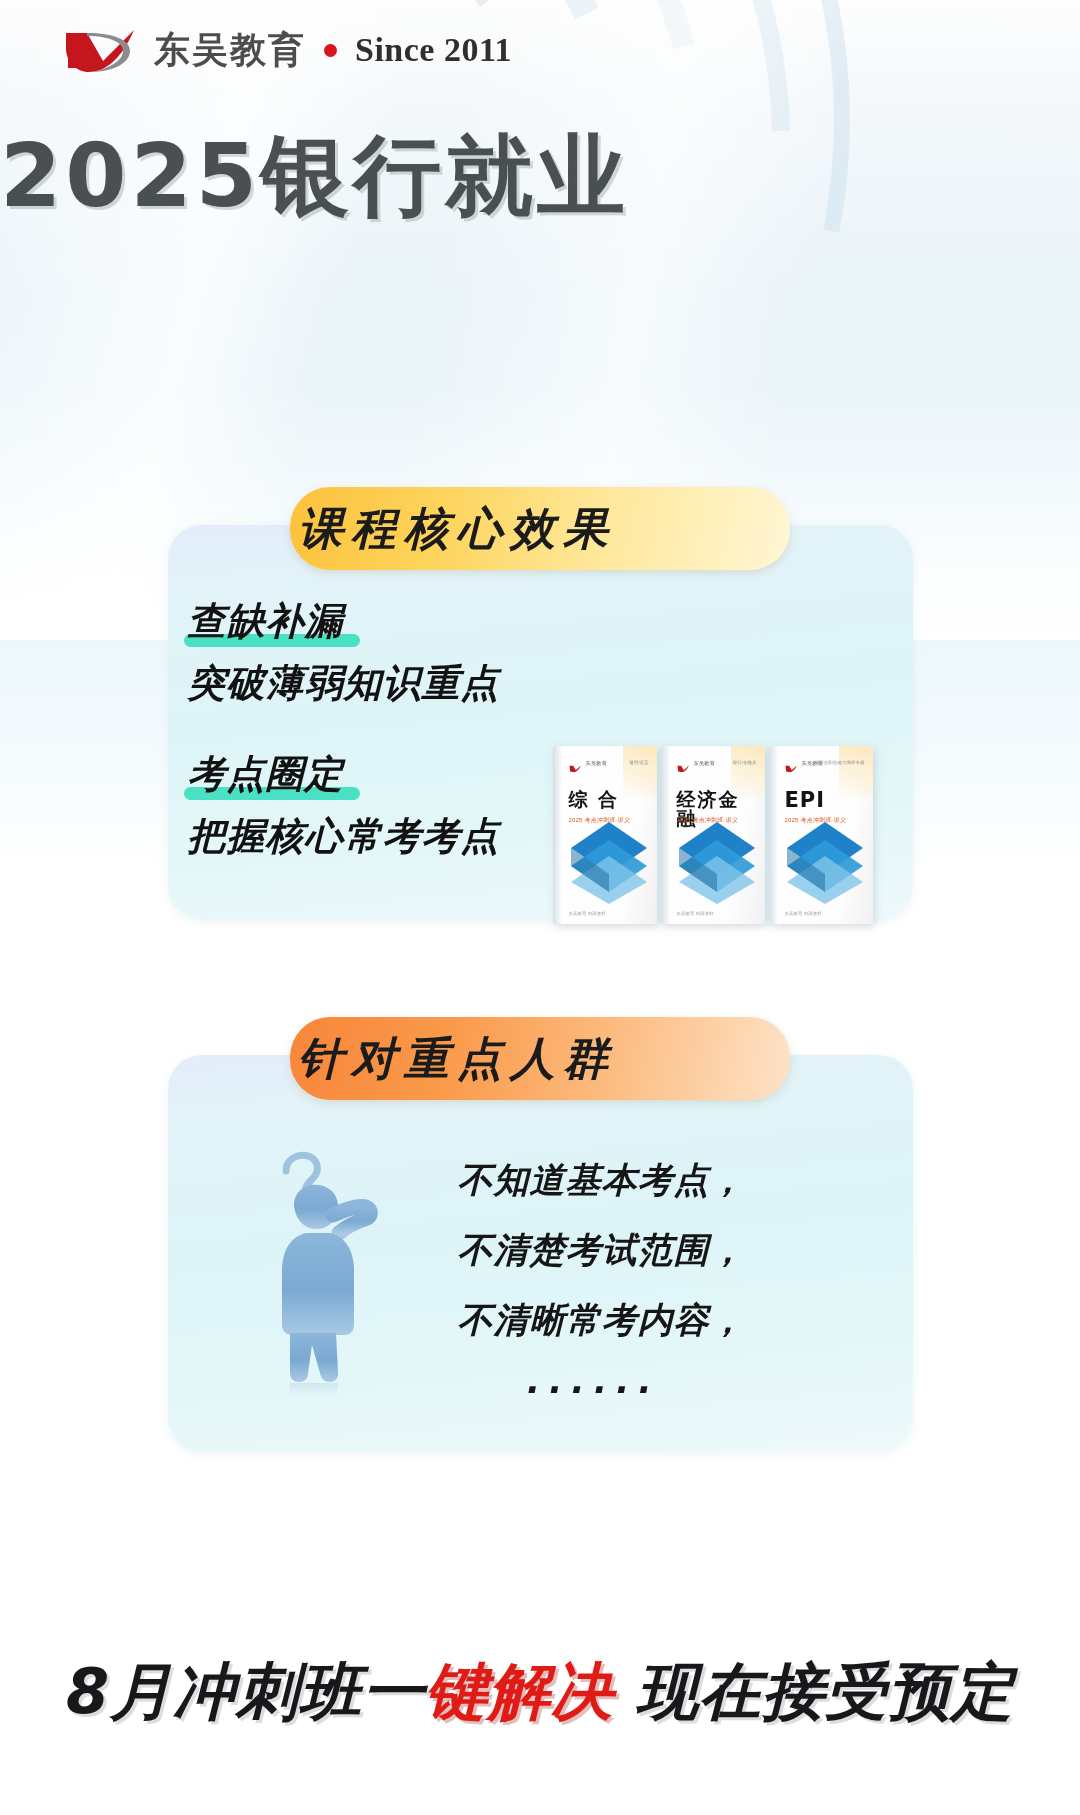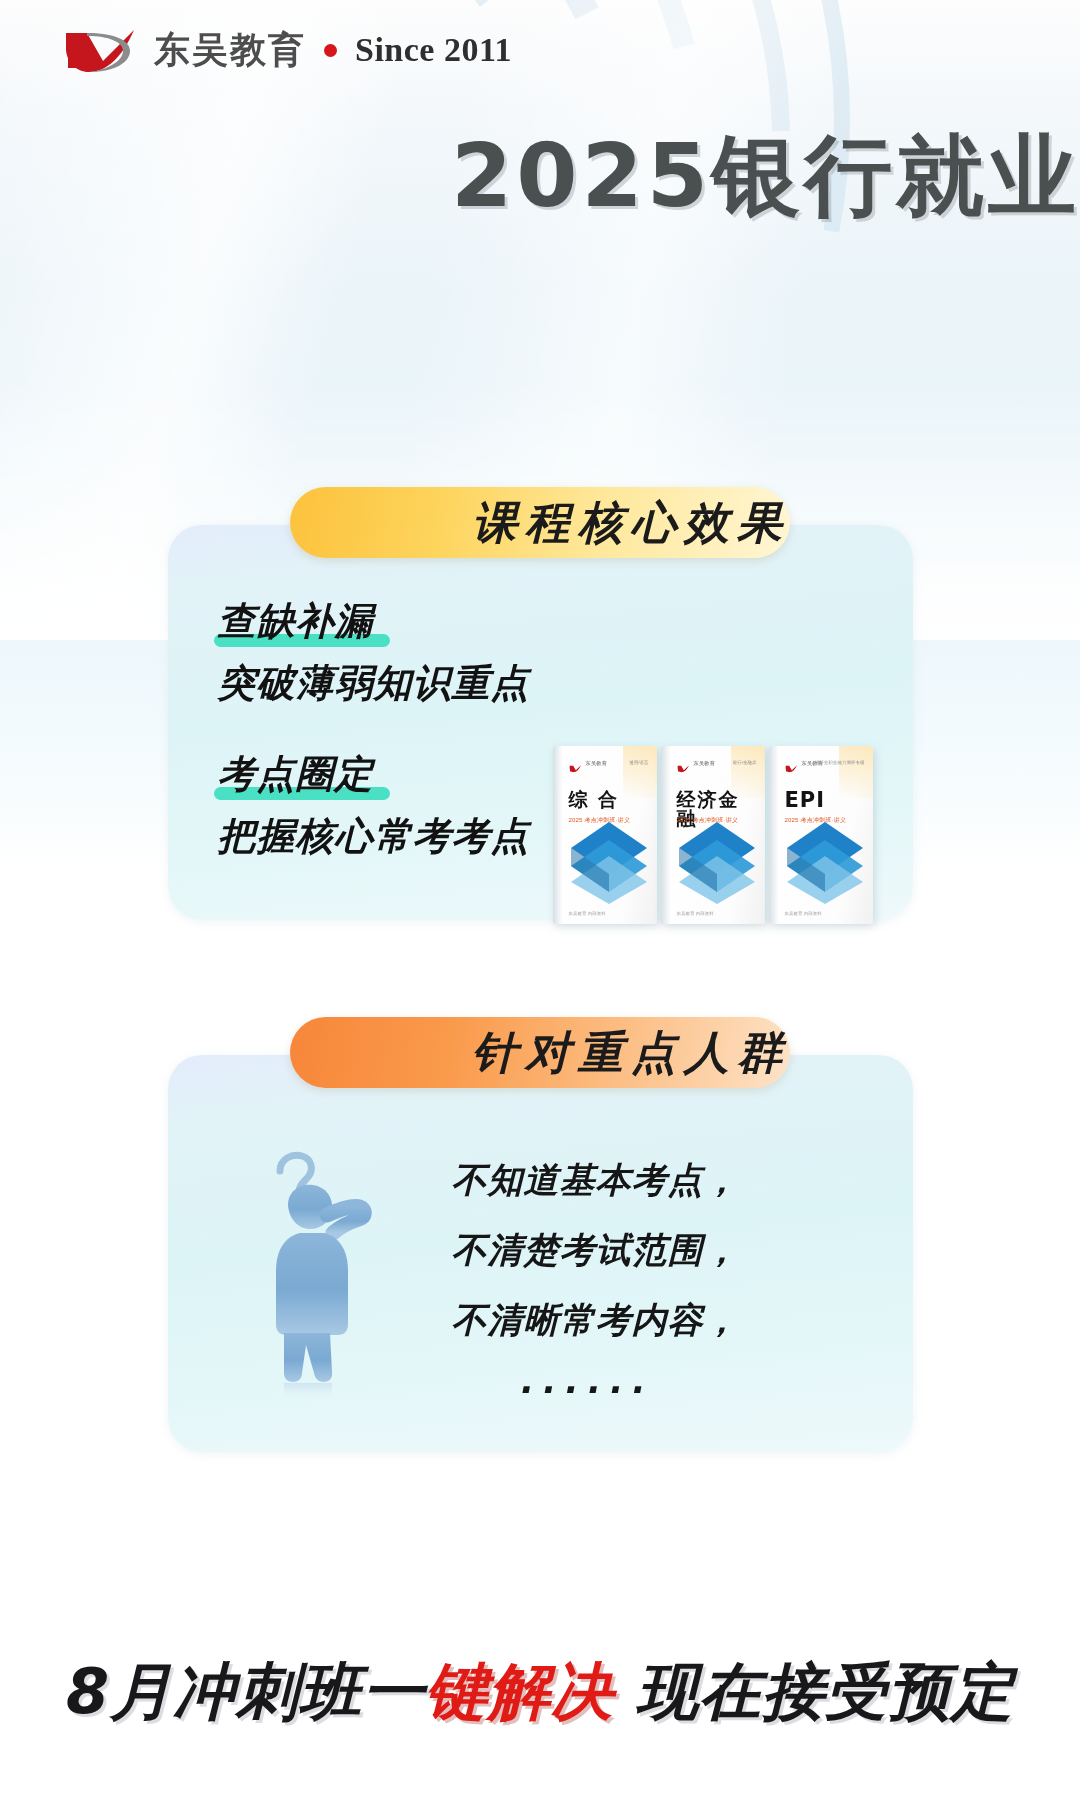--- a/index.html
+++ b/index.html
@@ -73,21 +73,21 @@
   .logo-since {
     font-family:"Liberation Serif","DejaVu Serif",serif;
     font-size:34px;
     font-weight:700;
     color:#2f2f2f;
     letter-spacing:.5px;
     line-height:1;
   }
 
   
-  .headline { position:absolute; left:0; top:130px; width:1080px; text-align:right; z-index:5; }
+  .headline { position:absolute; left:0; top:130px; width:1080px; text-align:left; z-index:5; }
 
   .headline-top {
     font-family:"DejaVu Sans","Liberation Sans",sans-serif;
     font-size:88px;
     font-weight:800;
     color:#4a4f4f;
     letter-spacing:4px;
     line-height:1.05;
     text-shadow:3px 3px 0 rgba(120,130,138,.30);
   }
@@ -113,45 +113,45 @@
     background:linear-gradient(175deg,#e3ecfb 0%,#e2f3f8 14%,#ddf4f7 45%,#e4f7f8 75%,#eef9fb 100%);
     box-shadow:0 2px 10px rgba(150,180,200,.16);
   }
 
   .badge {
     position:absolute;
     top:-38px;
     left:50%;
     transform:translateX(-50%);
     width:500px;
-    height:71px;
+    height:83px;
     border-radius:40px;
     display:flex;
     align-items:center;
-    justify-content:flex-end;
+    justify-content:flex-start;
     z-index:3;
     box-shadow:0 3px 9px rgba(160,140,90,.22);
   }
   .badge-yellow { background:linear-gradient(100deg,#fcc23c 0%,#fdd45c 30%,#ffe89b 62%,#fff6d4 100%); }
   .badge-orange { background:linear-gradient(100deg,#f7863a 0%,#fa9a4b 32%,#fcbe84 66%,#fde3c8 100%); }
   .badge-text {
     font-family:"DejaVu Sans","Liberation Sans",sans-serif;
     font-size:45px;
     font-weight:800;
     font-style:italic;
     color:#1b1b1b;
     letter-spacing:8px;
     padding-left:8px;
     line-height:1;
   }
 
   
   #effects-card { padding:74px 0 40px 0; min-height:395px; }
 
-  .effect-group { margin-left:50px; }
+  .effect-group { margin-left:20px; }
   .effect-group + .effect-group { margin-top:46px; }
 
   .effect-head {
     position:relative;
     display:inline-block;
     font-family:"DejaVu Sans","Liberation Sans",sans-serif;
     font-size:38px;
     font-weight:800;
     font-style:italic;
     color:#121212;
@@ -222,21 +222,21 @@
   }
   .bk-title.latin { font-size:21px; letter-spacing:1px; }
   .bk-sub {
     position:absolute; left:16px; top:70px; right:6px;
     font-size:6px; color:#e0541d; letter-spacing:.2px; white-space:nowrap; z-index:2;
   }
   .bk-art { position:absolute; left:8px; right:0; bottom:20px; height:88px; z-index:1; }
   .bk-foot { position:absolute; left:16px; bottom:8px; right:6px; font-size:4.4px; color:#9a9a9a; letter-spacing:.1px; white-space:nowrap; z-index:2; }
 
   
-  #audience-card { padding:84px 0 44px 2px; min-height:345px; }
+  #audience-card { padding:84px 0 44px 8px; min-height:345px; }
 
   .audience-body { display:flex; align-items:center; padding:0 48px 0 44px; }
   .audience-figure { width:230px; height:250px; flex:0 0 auto; }
   .audience-list { flex:1 1 auto; padding-left:8px; }
   .audience-item {
     font-family:"DejaVu Sans","Liberation Sans",sans-serif;
     font-size:35px;
     font-weight:800;
     font-style:italic;
     color:#161616;

